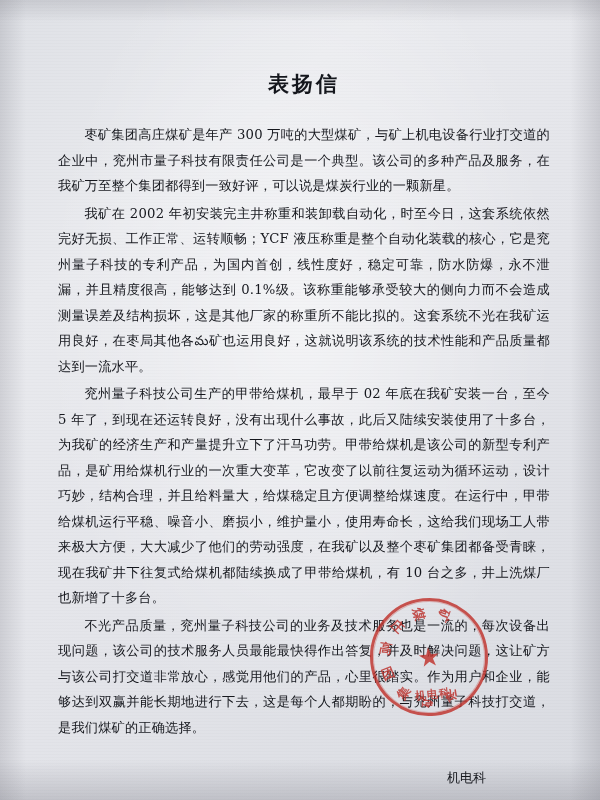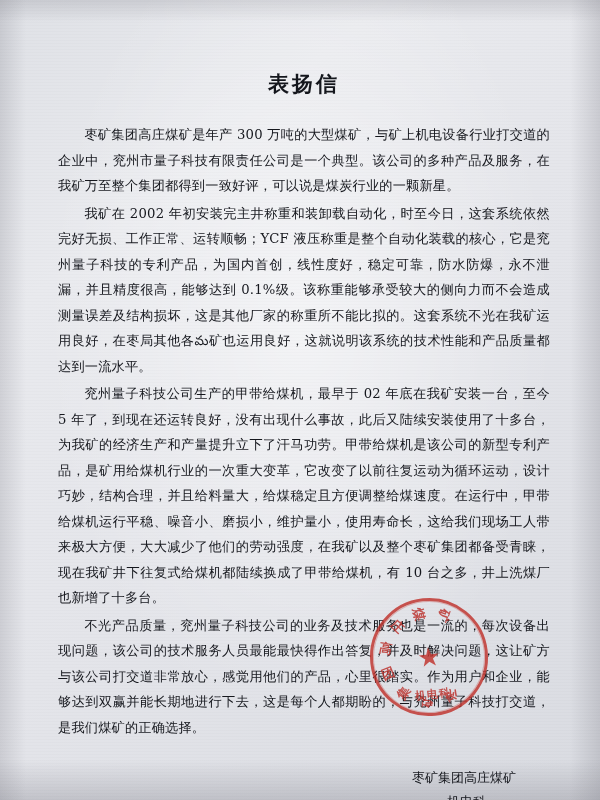--- a/index.html
+++ b/index.html
@@ -147,21 +147,20 @@
   <div class="sheet">
 
     <div class="doc-title">表扬信</div>
 
     <p class="para">枣矿集团高庄煤矿是年产 300 万吨的大型煤矿，与矿上机电设备行业打交道的企业中，兖州市量子科技有限责任公司是一个典型。该公司的多种产品及服务，在我矿万至整个集团都得到一致好评，可以说是煤炭行业的一颗新星。</p>
     <p class="para">我矿在 2002 年初安装完主井称重和装卸载自动化，时至今日，这套系统依然完好无损、工作正常、运转顺畅；YCF 液压称重是整个自动化装载的核心，它是兖州量子科技的专利产品，为国内首创，线性度好，稳定可靠，防水防爆，永不泄漏，并且精度很高，能够达到 0.1%级。该称重能够承受较大的侧向力而不会造成测量误差及结构损坏，这是其他厂家的称重所不能比拟的。这套系统不光在我矿运用良好，在枣局其他各మ矿也运用良好，这就说明该系统的技术性能和产品质量都达到一流水平。</p>
     <p class="para">兖州量子科技公司生产的甲带给煤机，最早于 02 年底在我矿安装一台，至今 5 年了，到现在还运转良好，没有出现什么事故，此后又陆续安装使用了十多台，为我矿的经济生产和产量提升立下了汗马功劳。甲带给煤机是该公司的新型专利产品，是矿用给煤机行业的一次重大变革，它改变了以前往复运动为循环运动，设计巧妙，结构合理，并且给料量大，给煤稳定且方便调整给煤速度。在运行中，甲带给煤机运行平稳、噪音小、磨损小，维护量小，使用寿命长，这给我们现场工人带来极大方便，大大减少了他们的劳动强度，在我矿以及整个枣矿集团都备受青睐，现在我矿井下往复式给煤机都陆续换成了甲带给煤机，有 10 台之多，井上洗煤厂也新增了十多台。</p>
     <p class="para">不光产品质量，兖州量子科技公司的业务及技术服务也是一流的，每次设备出现问题，该公司的技术服务人员最能最快得作出答复，并及时解决问题，这让矿方与该公司打交道非常放心，感觉用他们的产品，心里很踏实。作为用户和企业，能够达到双赢并能长期地进行下去，这是每个人都期盼的，与兖州量子科技打交道，是我们煤矿的正确选择。</p>
 
     <div class="signature-block">
-      <div>枣矿集团高庄煤矿</div>
       <div class="sig-line2">机电科</div>
     </div>
 
     <div class="seal">
       <div class="ring"></div>
       <div class="arc-text" id="sealArc">
           <span style="transform: rotate(-205deg) translate(0px, -44px) rotate(90deg) translate(-50%, -50%);">枣</span>
           <span style="transform: rotate(-172.143deg) translate(0px, -44px) rotate(90deg) translate(-50%, -50%);">矿</span>
           <span style="transform: rotate(-139.286deg) translate(0px, -44px) rotate(90deg) translate(-50%, -50%);">集</span>
           <span style="transform: rotate(-106.429deg) translate(0px, -44px) rotate(90deg) translate(-50%, -50%);">团</span>

